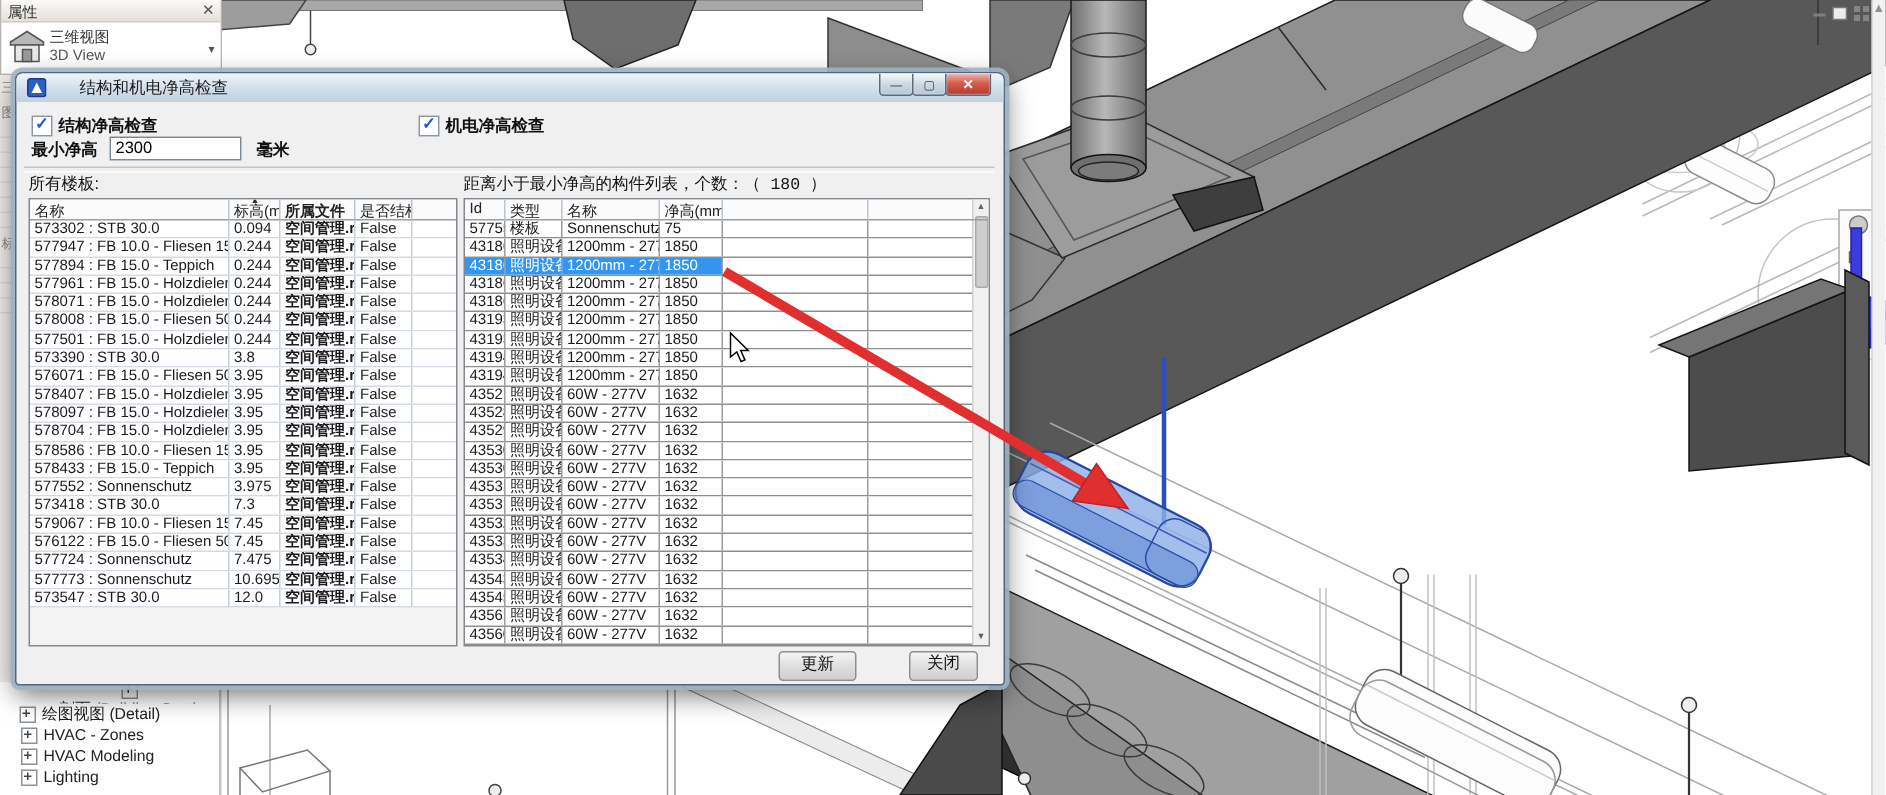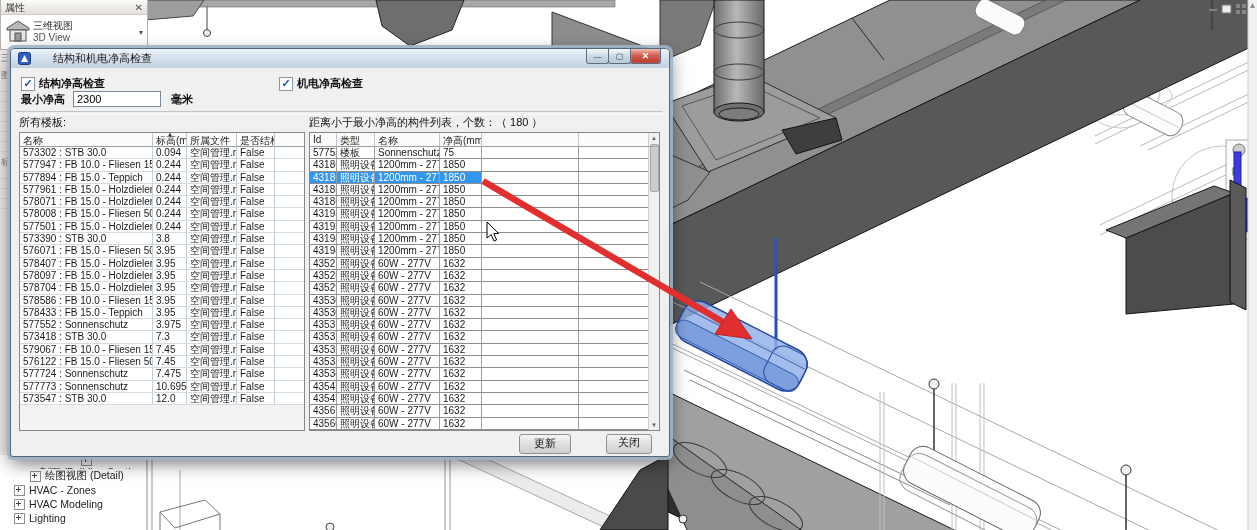--- a/index.html
+++ b/index.html
@@ -57,21 +57,21 @@
       white-space:nowrap;overflow:hidden;box-sizing:border-box;position:relative;}
   .tr{display:flex;height:12.3px;background:#fff;box-sizing:border-box;}
   .lt .tr{border-bottom:1px solid #d2dbe4;}
   .rt .tr{border-bottom:1px solid #8f8f8f;}
   .td{border-right:1px solid #c6d0da;padding:0 0 0 3px;white-space:nowrap;overflow:hidden;box-sizing:border-box;
       color:#1a1a1a;line-height:11.5px;}
   .rt .td{border-right:1px solid #9c9c9c;}
   .td.sel{background:#3296f0;color:#fff;}
   .lt .th:nth-child(1),.lt .td:nth-child(1){width:133px;flex:none;}
   .lt .th:nth-child(2),.lt .td:nth-child(2){width:34px;flex:none;}
-  .lt .th:nth-child(3),.lt .td:nth-child(3){width:50px;flex:none;}
+  .lt .th:nth-child(3),.lt .td:nth-child(3){width:50px;flex:none;font-weight:bold;}
   .lt .th:nth-child(4),.lt .td:nth-child(4){width:38px;flex:none;}
   .lt .th:nth-child(5),.lt .td:nth-child(5){flex:1;border-right:none;}
   .rt .rows{margin-right:10px;}
   .rt .th:nth-child(1),.rt .td:nth-child(1){width:27px;flex:none;}
   .rt .th:nth-child(2),.rt .td:nth-child(2){width:38px;flex:none;}
   .rt .th:nth-child(3),.rt .td:nth-child(3){width:65px;flex:none;}
   .rt .th:nth-child(4),.rt .td:nth-child(4){width:42px;flex:none;}
   .rt .th:nth-child(5),.rt .td:nth-child(5){width:97px;flex:none;}
   .rt .th:nth-child(6),.rt .td:nth-child(6){flex:1;border-right:none;}
   .sortglyph{position:absolute;top:-2px;left:14px;font-size:6px;color:#333;}
@@ -278,21 +278,21 @@
     <div class="ln"></div>
     <div class="ln"></div>
     <div class="ln"></div>
 </div>
 
 <div id="browser">
     <div class="tree-item" style="padding-left: 30px; flex-direction: column;">
       <span class="box"></span>
       <span>剖面 (Building Sectio</span>
     </div>
-    <div class="tree-item" style="padding-left: 30px;">
+    <div class="tree-item" style="padding-left: 13px;">
       <span class="box"></span>
       <span>绘图视图 (Detail)</span>
     </div>
     <div class="tree-item" style="padding-left: 14px;">
       <span class="box"></span>
       <span>HVAC - Zones</span>
     </div>
     <div class="tree-item" style="padding-left: 14px;">
       <span class="box"></span>
       <span>HVAC Modeling</span>
@@ -328,21 +328,21 @@
 
   <div class="minrow">
     <span>最小净高</span>
     <input type="text" value="2300" style="">
     <span>毫米</span>
   </div>
 
   <div class="groove"></div>
 
   <div class="seclbl" style="left:8px;">所有楼板:</div>
-  <div class="seclbl" style="left:298px;">距离小于最小净高的构件列表，个数：（  180  ）</div>
+  <div class="seclbl" style="left:298px;font-family:Liberation Mono, monospace;">距离小于最小净高的构件列表，个数：（  180  ）</div>
 
   <div class="tbl lt" id="ltbl">
       <div class="thead">
         <div class="th">名称</div>
         <div class="th">标高(m)<span class="sortglyph">▲</span></div>
         <div class="th">所属文件</div>
         <div class="th">是否结构</div>
         <div class="th"></div>
       </div>
       <div class="rows">

